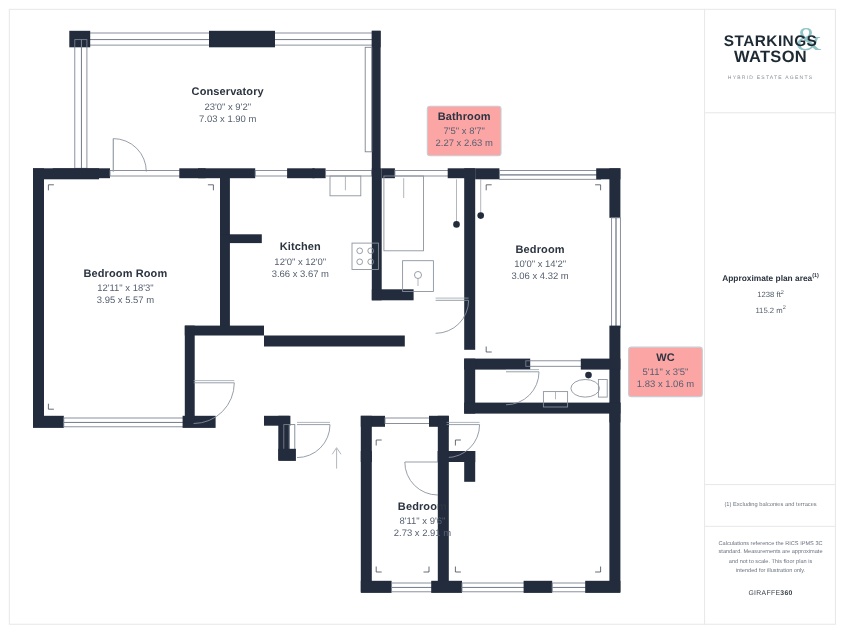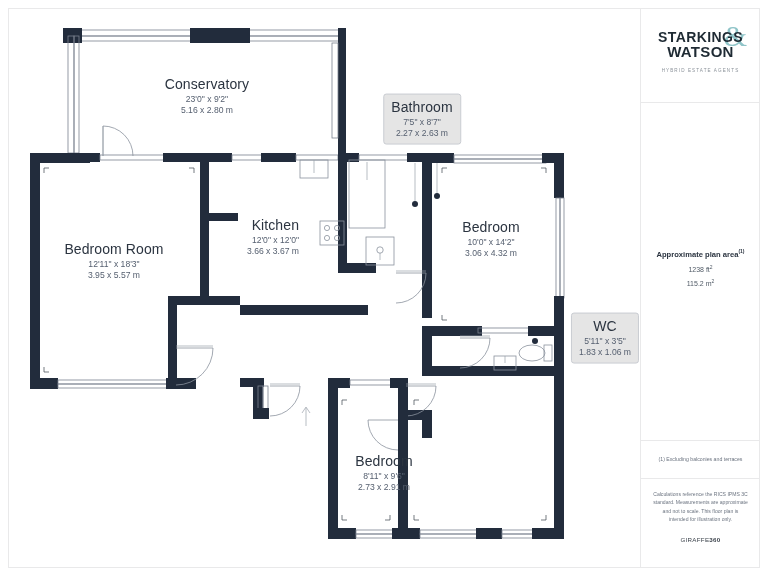--- a/index.html
+++ b/index.html
@@ -43,33 +43,33 @@
   #plan-svg { display: block; }
 
   .room-label {
     position: absolute;
     text-align: center;
     line-height: 1.28;
     white-space: nowrap;
     transform: translate(-50%, -50%);
   }
   .room-label .rname {
-    font-size: 14px;
-    font-weight: normal;
+    font-size: 10px;
+    font-weight: bold;
     color: #2b3440;
     letter-spacing: .1px;
   }
   .room-label .rdim {
     font-size: 8.6px;
     color: #566070;
   }
   .room-label.boxed {
     border: 1px solid #c9ccd2;
     border-radius: 3px;
-    background: #e5e5e5;
+    background: #fca5a5;
     padding: 4px 7px 5px 7px;
   }
 
   
   #side-col {
     position: absolute;
     left: 640px;
     top: 8px;
     width: 120px;
     height: 560px;
@@ -382,36 +382,36 @@
         <path d="M 406 512 l 5 0 M 406 512 l 0 -5"></path>
         <path d="M 538 512 l -5 0 M 538 512 l 0 -5"></path>
         <path d="M 334 392 l 5 0 M 334 392 l 0 5"></path>
         <path d="M 406 392 l 5 0 M 406 392 l 0 5"></path>
       </g>
     </svg>
 
     <div class="room-label" style="left:199px; top:88px;">
       <div class="rname">Conservatory</div>
       <div class="rdim">23'0" x 9'2"</div>
-      <div class="rdim">5.16 x 2.80 m</div>
+      <div class="rdim">7.03 x 1.90 m</div>
     </div>
 
     <div class="room-label boxed" style="left:414px; top:111px;">
       <div class="rname">Bathroom</div>
       <div class="rdim">7'5" x 8'7"</div>
       <div class="rdim">2.27 x 2.63 m</div>
     </div>
 
     <div class="room-label" style="left:106px; top:253px;">
       <div class="rname">Bedroom Room</div>
       <div class="rdim">12'11" x 18'3"</div>
       <div class="rdim">3.95 x 5.57 m</div>
     </div>
 
-    <div class="room-label" style="left:265px; top:229px;text-align:right;">
+    <div class="room-label" style="left:265px; top:229px;">
       <div class="rname">Kitchen</div>
       <div class="rdim">12'0" x 12'0"</div>
       <div class="rdim">3.66 x 3.67 m</div>
     </div>
 
     <div class="room-label" style="left:483px; top:231px;">
       <div class="rname">Bedroom</div>
       <div class="rdim">10'0" x 14'2"</div>
       <div class="rdim">3.06 x 4.32 m</div>
     </div>

